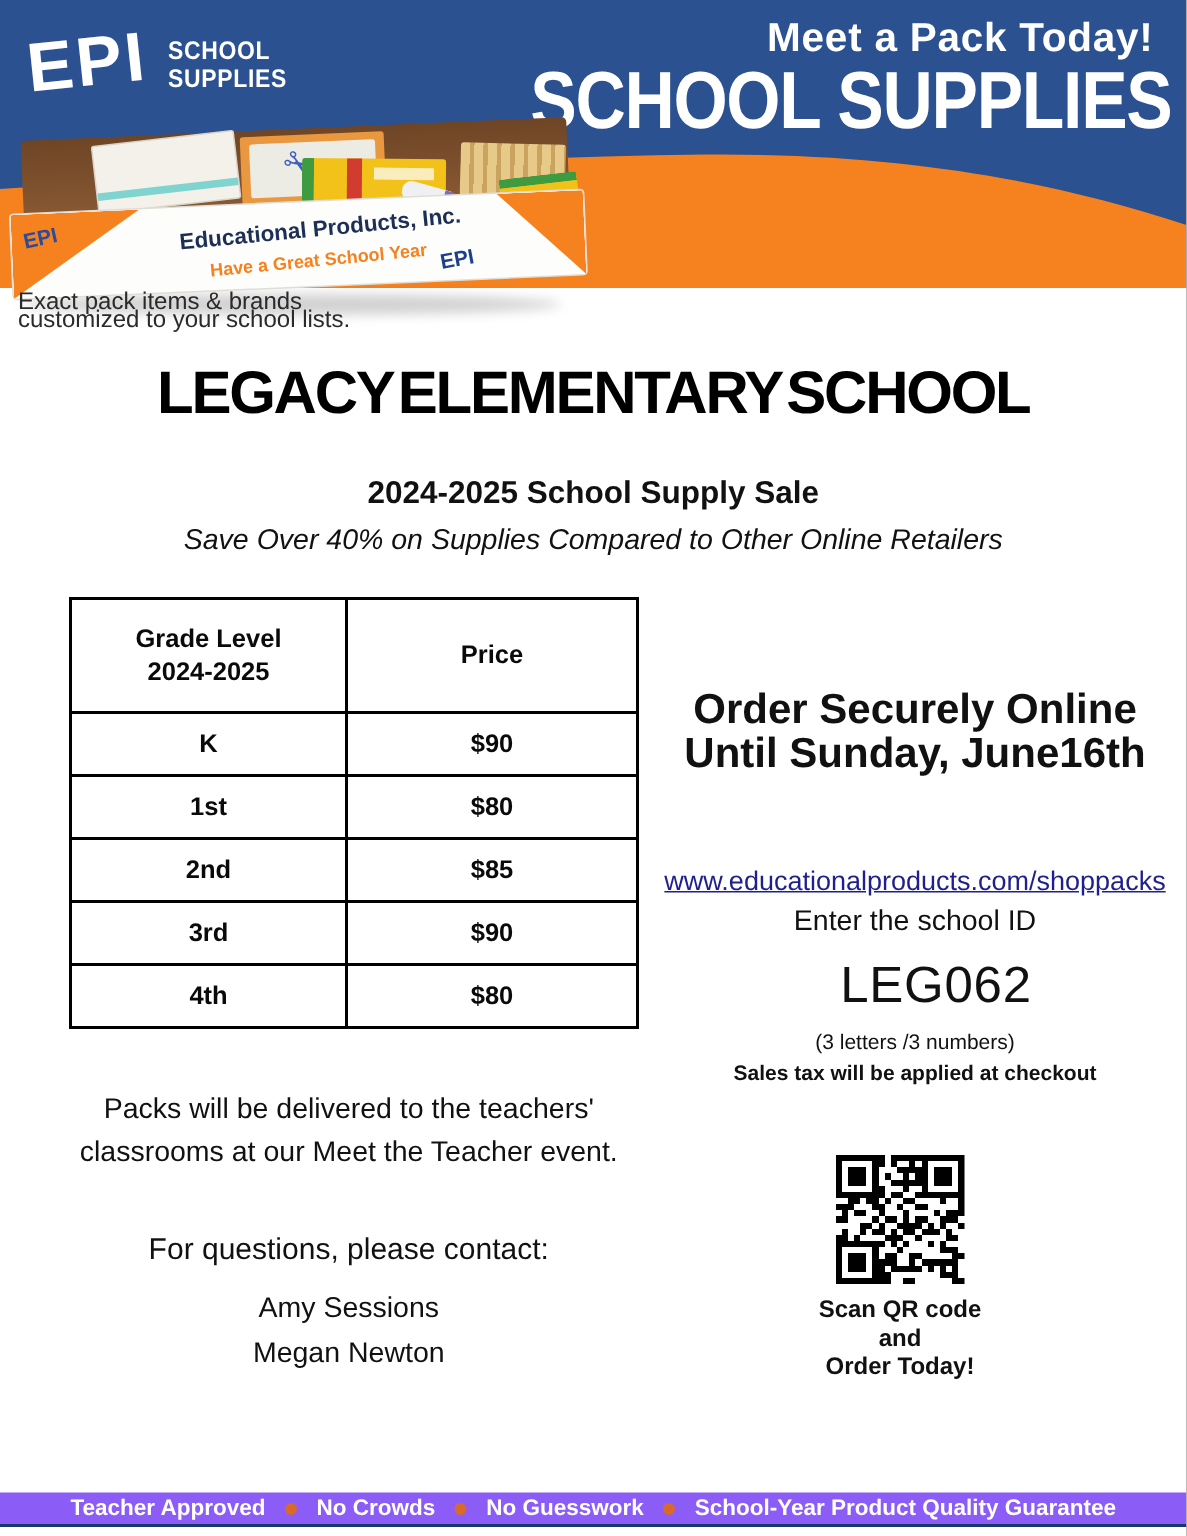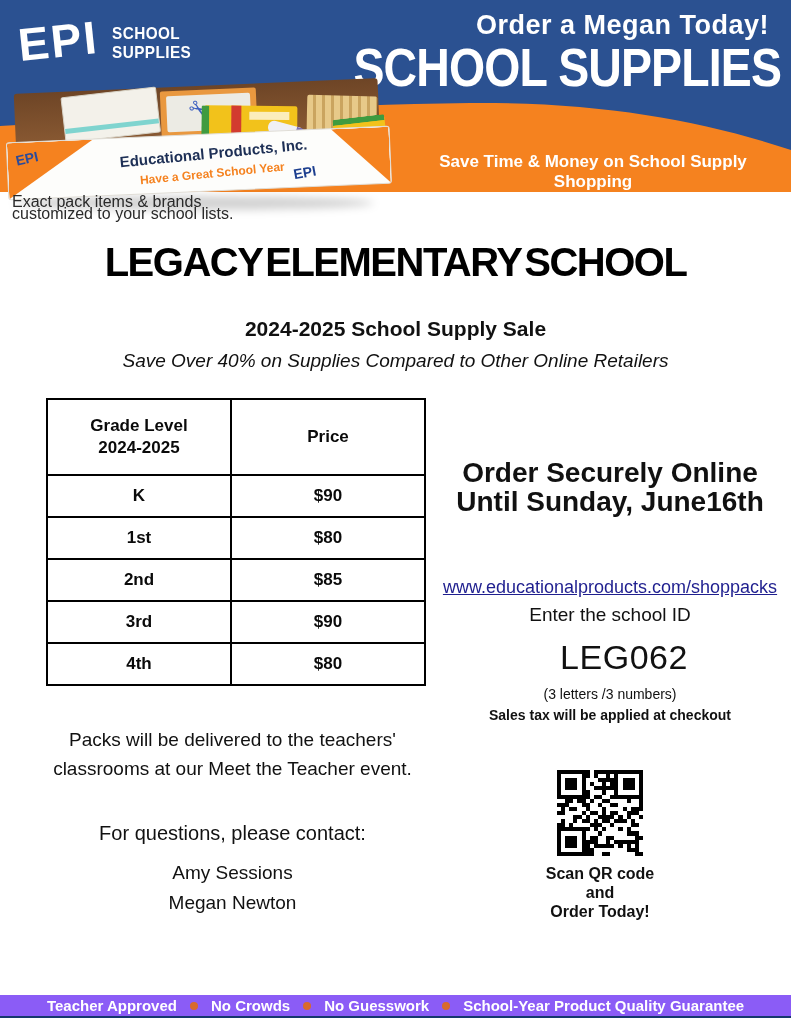--- a/index.html
+++ b/index.html
@@ -124,23 +124,22 @@
     <svg class="wave" viewBox="0 0 791 192" preserveAspectRatio="none">
       <path d="M0,126 C140,118 300,105 470,103 C600,102 700,120 791,150 L791,192 L0,192 Z" fill="#f5821f"></path>
     </svg>
     <div class="logo">
       <div class="logo-epi">EPI</div>
       <div class="logo-text">
         <div>SCHOOL</div>
         <div>SUPPLIES</div>
       </div>
     </div>
-    <div class="order-today">Order a Megan Today!</div>
+    <div class="order-today">Meet a Pack Today!</div>
     <div class="big-headline">SCHOOL SUPPLIES</div>
-    <div class="band-tagline">Save Time &amp; Money on School Supply Shopping</div>
   </div>
 
   <div class="box-shadow"></div>
   <div class="box-photo">
     <div class="box-top">
       <div class="item paper-stack"></div>
       <div class="item scissor-box">
         <div class="lid"></div>
         <span class="scissors-icon">✂</span>
       </div>

